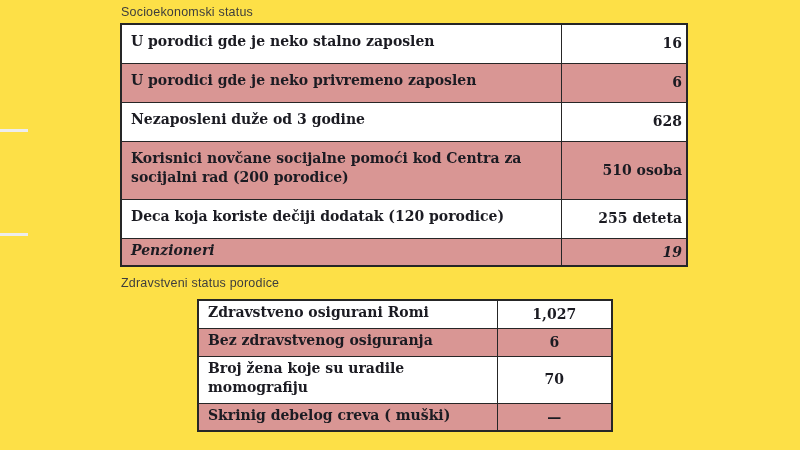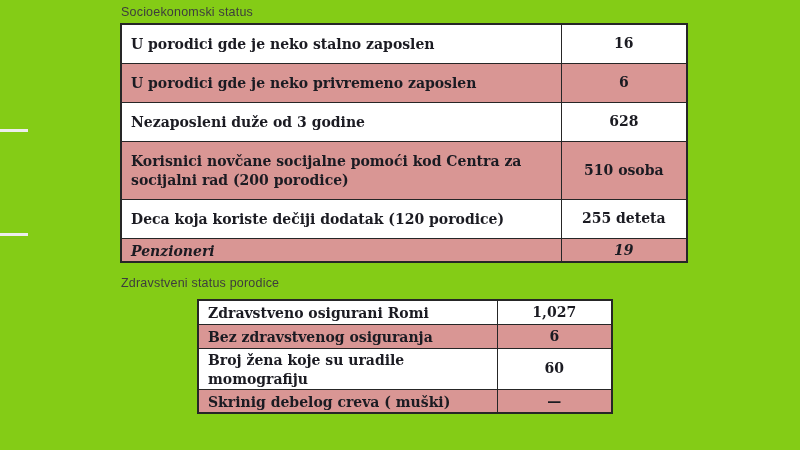--- a/index.html
+++ b/index.html
@@ -2,21 +2,21 @@
 <html><head>
 <meta charset="utf-8">
 <style>
   * { margin: 0; padding: 0; box-sizing: border-box; }
   html, body {
     width: 800px; height: 450px;
     background: #ffffff;
     font-family: "Liberation Sans", sans-serif;
     overflow: hidden;
   }
-  .page { position: relative; width: 800px; height: 450px; background: #84cc16; }
+  .page { position: relative; width: 800px; height: 450px; background: #fde047; }
 
   .edge-mark {
     position: absolute; left: 0; width: 28px; height: 3px;
     background: #ededed;
   }
   #edge-mark-1 { top: 129px; }
   #edge-mark-2 { top: 233px; }
 
   .section-title {
     position: absolute;
@@ -40,27 +40,27 @@
     color: #1b1b22;
   }
   #table-1 { left: 120px; top: 23px; width: 568px; }
   #table-2 { left: 197px; top: 299px; width: 414px; }
 
   .data-table td {
     border: 1px solid #262626;
     vertical-align: middle;
     line-height: 1.35;
   }
-  .data-table td.label-cell { text-align: left; padding: 2px 8px 0 9px; }
+  .data-table td.label-cell { text-align: left; padding: 2px 8px 6px 9px; }
   .data-table td.value-cell { text-align: center; padding: 2px 4px; }
   .data-table tr.hl { background: #d99694; }
 
   
   #table-1 td.label-cell { width: 437px; }
-  #table-1 td.value-cell { width: 125px; }
+  #table-1 td.value-cell { width: 125px; text-align: right; }
   #table-2 td.label-cell { width: 299px; }
   #table-2 td.value-cell { width: 115px; }
 
   
   #table-1 tr { height: 39px; }
   #table-1 tr:nth-child(4) { height: 58px; }
   #table-1 tr:nth-child(6) { height: 22px; font-style: italic; }
   #table-2 tr { height: 20px; }
 </style>
 </head>
@@ -109,21 +109,21 @@
         <tr>
           <td class="label-cell">Zdravstveno osigurani Romi</td>
           <td class="value-cell">1,027</td>
         </tr>
         <tr class="hl">
           <td class="label-cell">Bez zdravstvenog osiguranja</td>
           <td class="value-cell">6</td>
         </tr>
         <tr>
           <td class="label-cell">Broj žena koje su uradile momografiju</td>
-          <td class="value-cell">60</td>
+          <td class="value-cell">70</td>
         </tr>
         <tr class="hl">
           <td class="label-cell">Skrinig debelog creva ( muški)</td>
           <td class="value-cell">—</td>
         </tr>
       </tbody>
   </table>
 
 </div>
 

